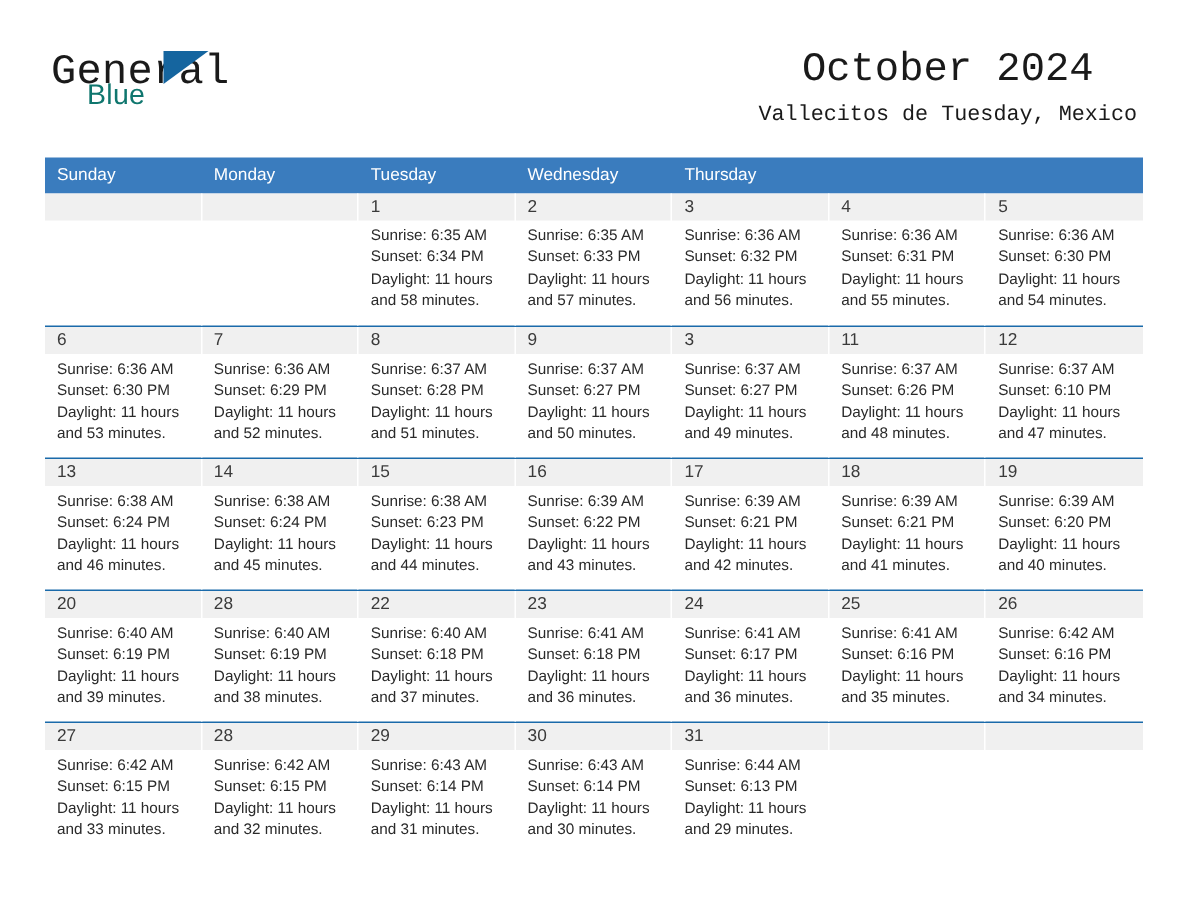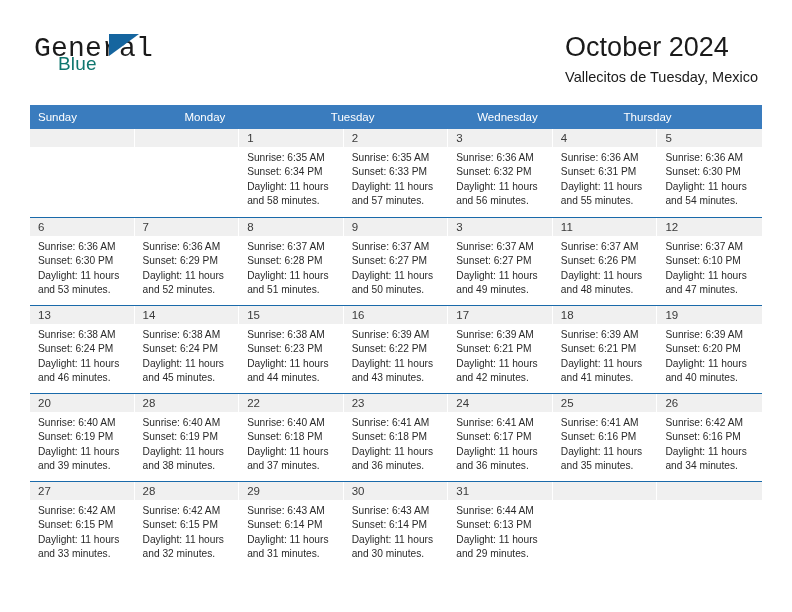--- a/index.html
+++ b/index.html
@@ -61,21 +61,22 @@
     width: 0;
     height: 0;
     border-left: 30px solid #15659f;
     border-bottom: 22px solid transparent;
   }
 
   .title-block {
     position: absolute;
     right: 0;
     top: 0;
-    text-align: left;
+    text-align: center;
+    font-family: Liberation Mono, monospace;
   }
   .cal-title {
     font-size: 27px;
     font-weight: normal;
     color: #1a1a1a;
     line-height: 34px;
     white-space: nowrap;
   }
   .cal-subtitle {
     font-size: 14.5px;
@@ -87,21 +88,21 @@
 
   
   .calendar {
     position: absolute;
     left: 30px;
     top: 105px;
     width: 732px;
   }
   .weekday-row {
     display: grid;
-    grid-template-columns: repeat(5, 1fr);
+    grid-template-columns: repeat(7, 1fr);
     background: #3a7cbe;
   }
   .weekday {
     color: #ffffff;
     font-size: 11.5px;
     padding: 5px 0 5px 8px;
     line-height: 14px;
     box-sizing: border-box;
   }
 

